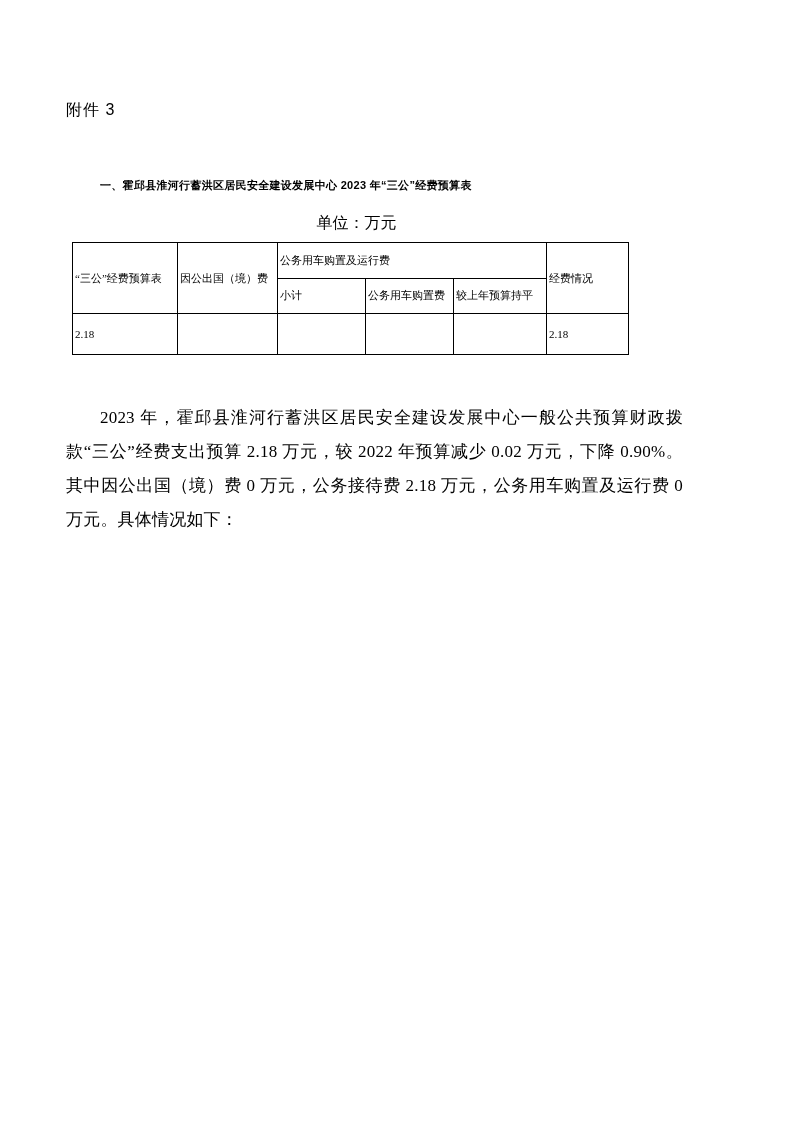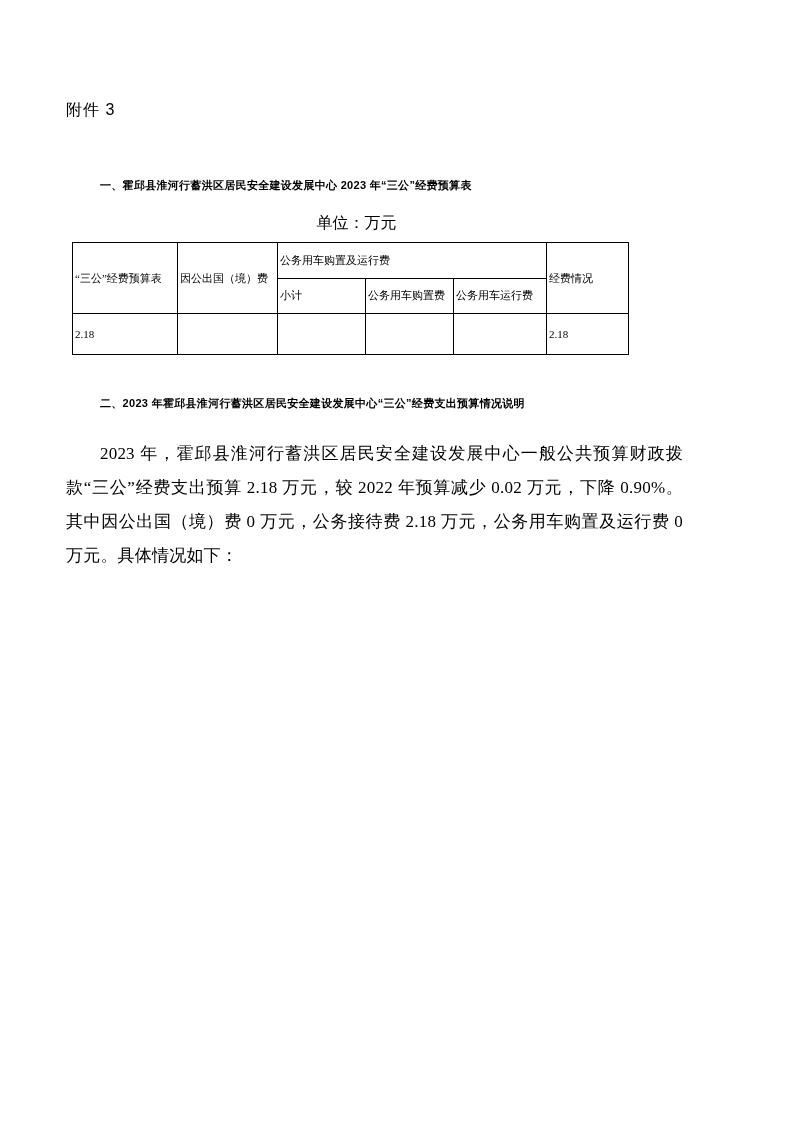--- a/index.html
+++ b/index.html
@@ -121,36 +121,35 @@
     <thead>
       <tr>
         <th rowspan="2" class="cell-h-tall">“三公”经费预算表</th>
         <th rowspan="2" class="cell-h-tall">因公出国（境）费</th>
         <th colspan="3">公务用车购置及运行费</th>
         <th rowspan="2" class="cell-h-tall">经费情况</th>
       </tr>
       <tr>
         <th>小计</th>
         <th>公务用车购置费</th>
-        <th>公务用车运行费</th>
+        <th>较上年预算持平</th>
       </tr>
     </thead>
     <tbody>
       <tr class="data-row">
         <td>2.18</td>
         <td></td>
         <td></td>
         <td></td>
         <td></td>
         <td>2.18</td>
       </tr>
     </tbody>
   </table>
 
   <div class="spacer-before-section2"></div>
 
-  <div class="section-heading">二、2023 年霍邱县淮河行蓄洪区居民安全建设发展中心“三公”经费支出预算情况说明</div>
 
   <div class="body-block">
     <p class="para first">2023 年，霍邱县淮河行蓄洪区居民安全建设发展中心一般公共预算财政拨款“三公”经费支出预算 2.18 万元，较 2022 年预算减少 0.02 万元，下降 0.90%。其中因公出国（境）费 0 万元，公务接待费 2.18 万元，公务用车购置及运行费 0 万元。具体情况如下：</p>
   </div>
 
 </div>
 
 </body></html>

